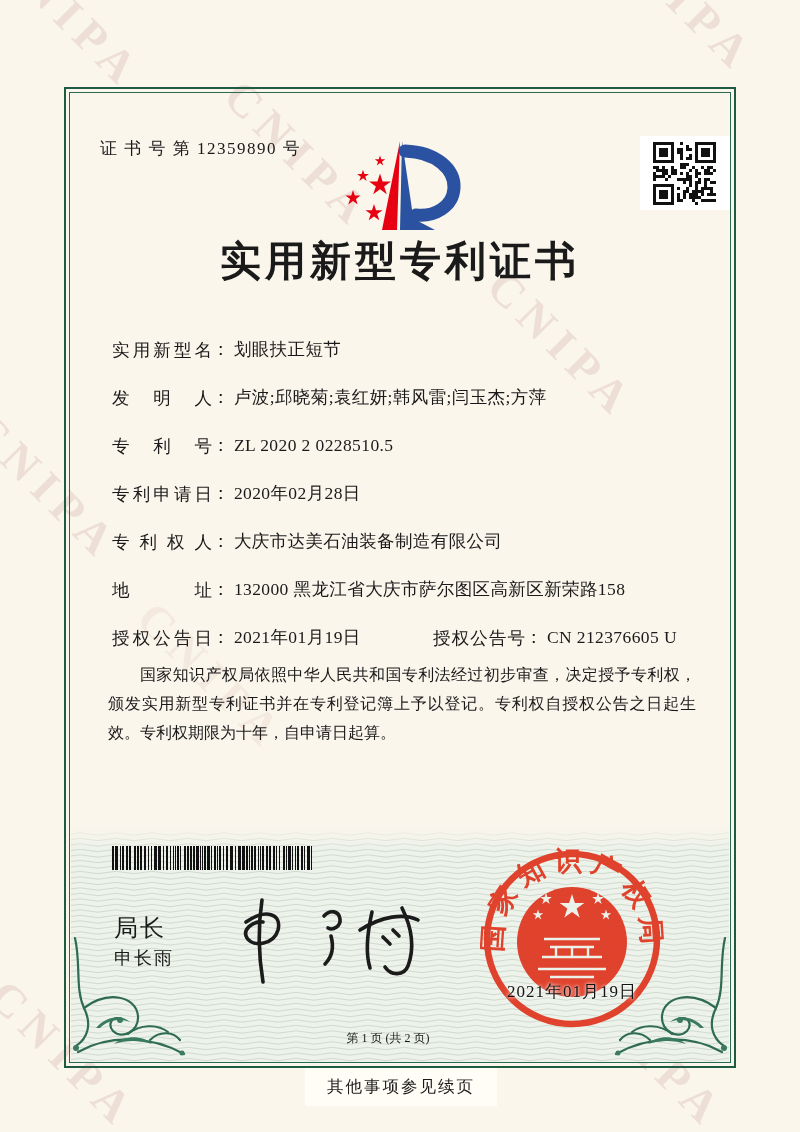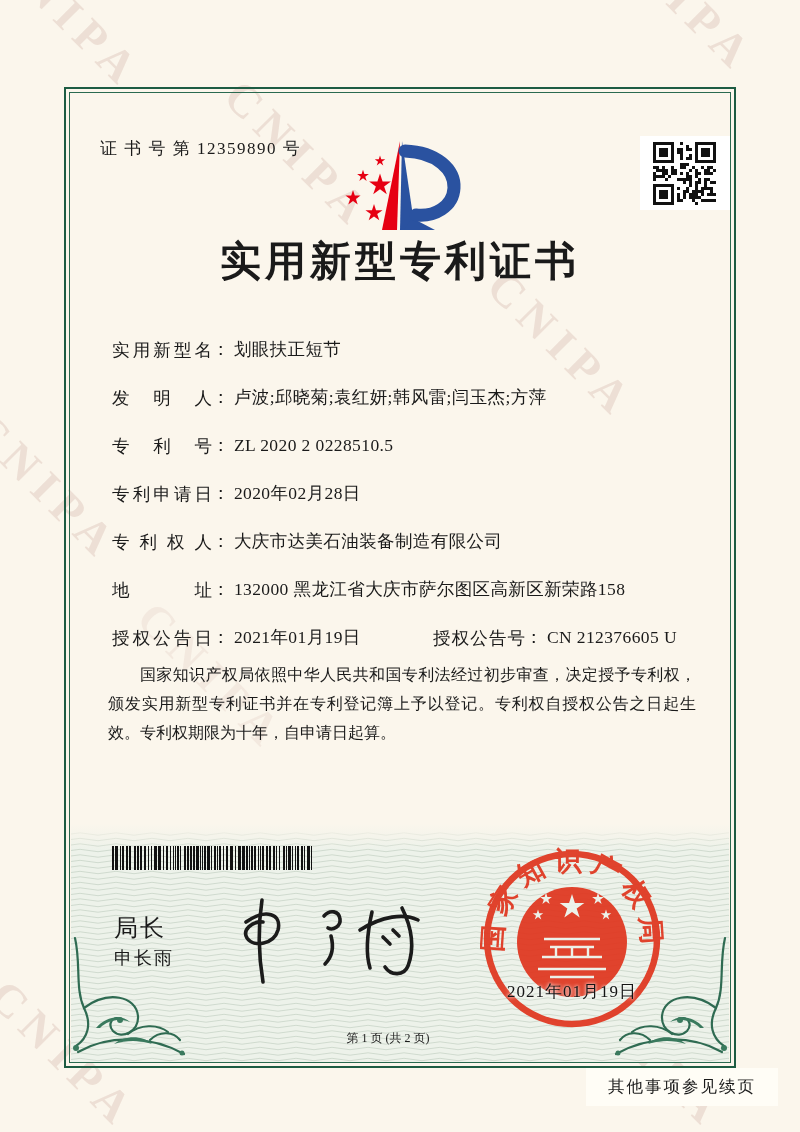--- a/index.html
+++ b/index.html
@@ -46,21 +46,21 @@
   .director-name{position:absolute;left:114px;top:946px;font-size:18px;letter-spacing:2px;
       font-family:"Liberation Sans",sans-serif;}
   .signature{position:absolute;left:232px;top:886px;}
   .seal{position:absolute;left:480px;top:847px;}
   .seal-date{position:absolute;left:480px;top:980px;width:184px;text-align:center;
       font-size:17px;color:#141414;letter-spacing:1px;
       text-shadow:0 0 3px rgba(255,255,255,.9),0 0 5px rgba(255,255,255,.8);z-index:5;}
   .page-info{position:absolute;left:64px;width:648px;top:1030px;text-align:center;font-size:12px;}
   .flourish{position:absolute;}
   
-  .footer{position:absolute;left:8px;top:1068px;width:770px;text-align:right;}
+  .footer{position:absolute;left:16px;top:1068px;width:770px;text-align:center;}
   .footer span{display:inline-block;background:#fffdf6;padding:8px 22px;font-size:16.5px;
       letter-spacing:2px;}
 </style>
 </head>
 <body>
 
 <svg width="0" height="0" style="position:absolute">
   <defs>
     <polygon id="star" points="0,-10 2.25,-3.1 9.5,-3.1 3.6,1.2 5.9,8.1 0,3.8 -5.9,8.1 -3.6,1.2 -9.5,-3.1 -2.25,-3.1"></polygon>
   </defs>

